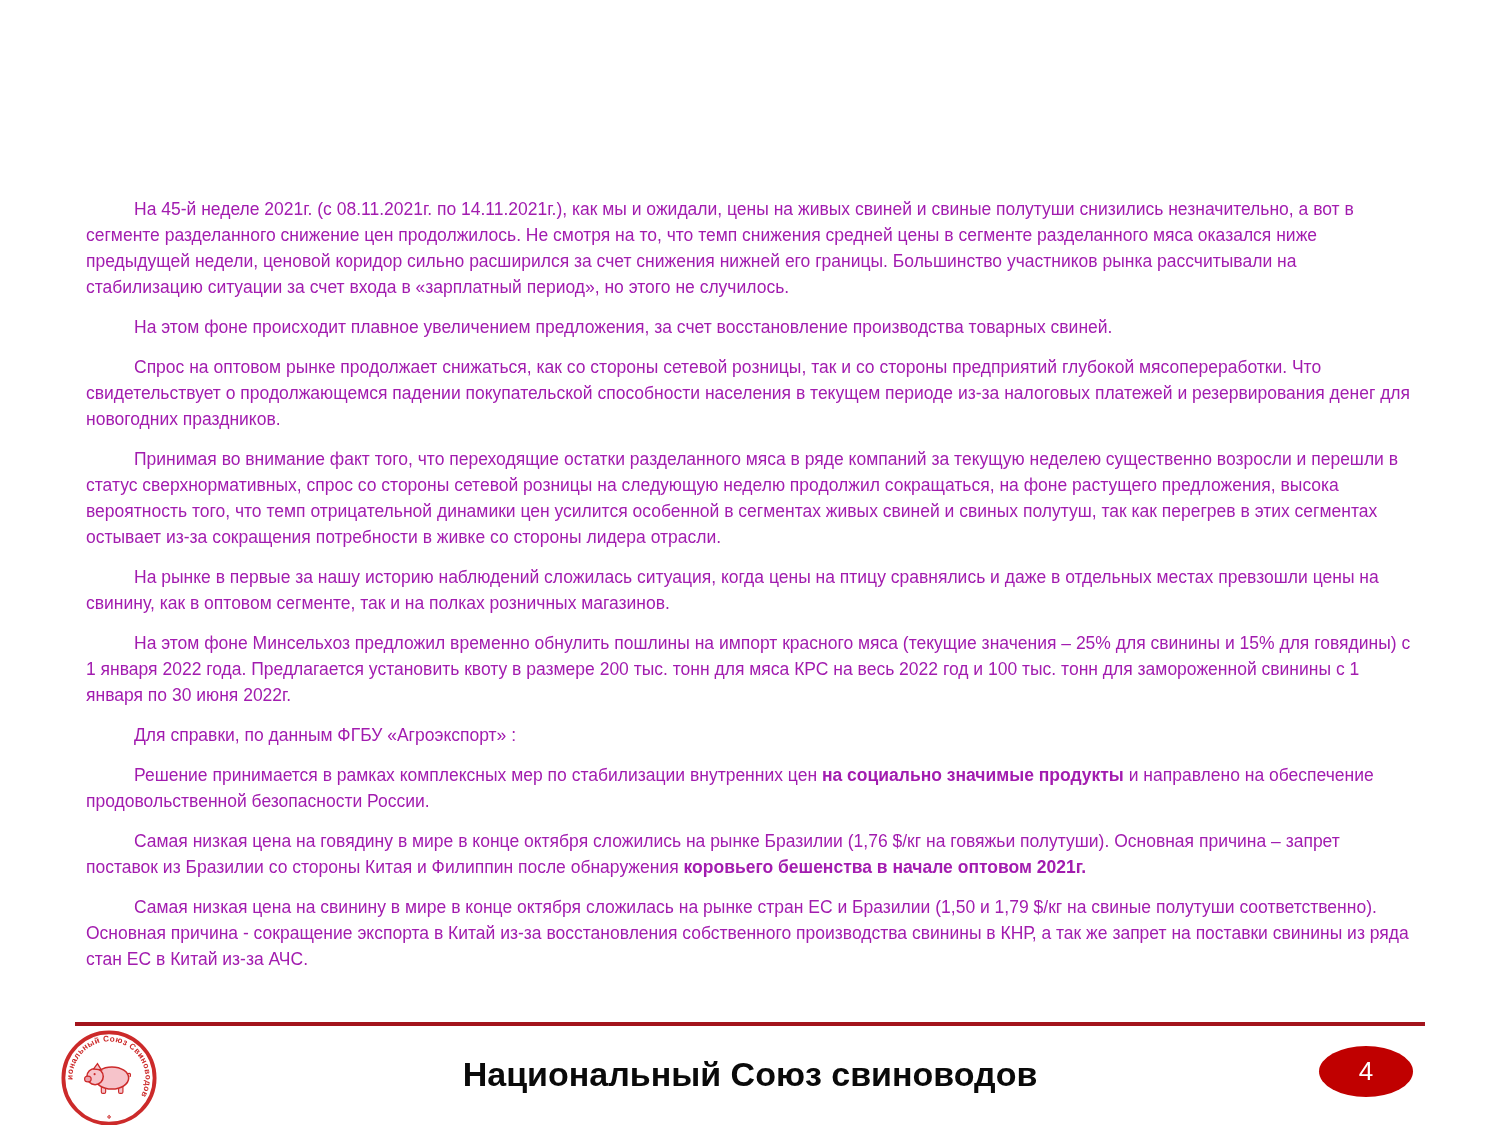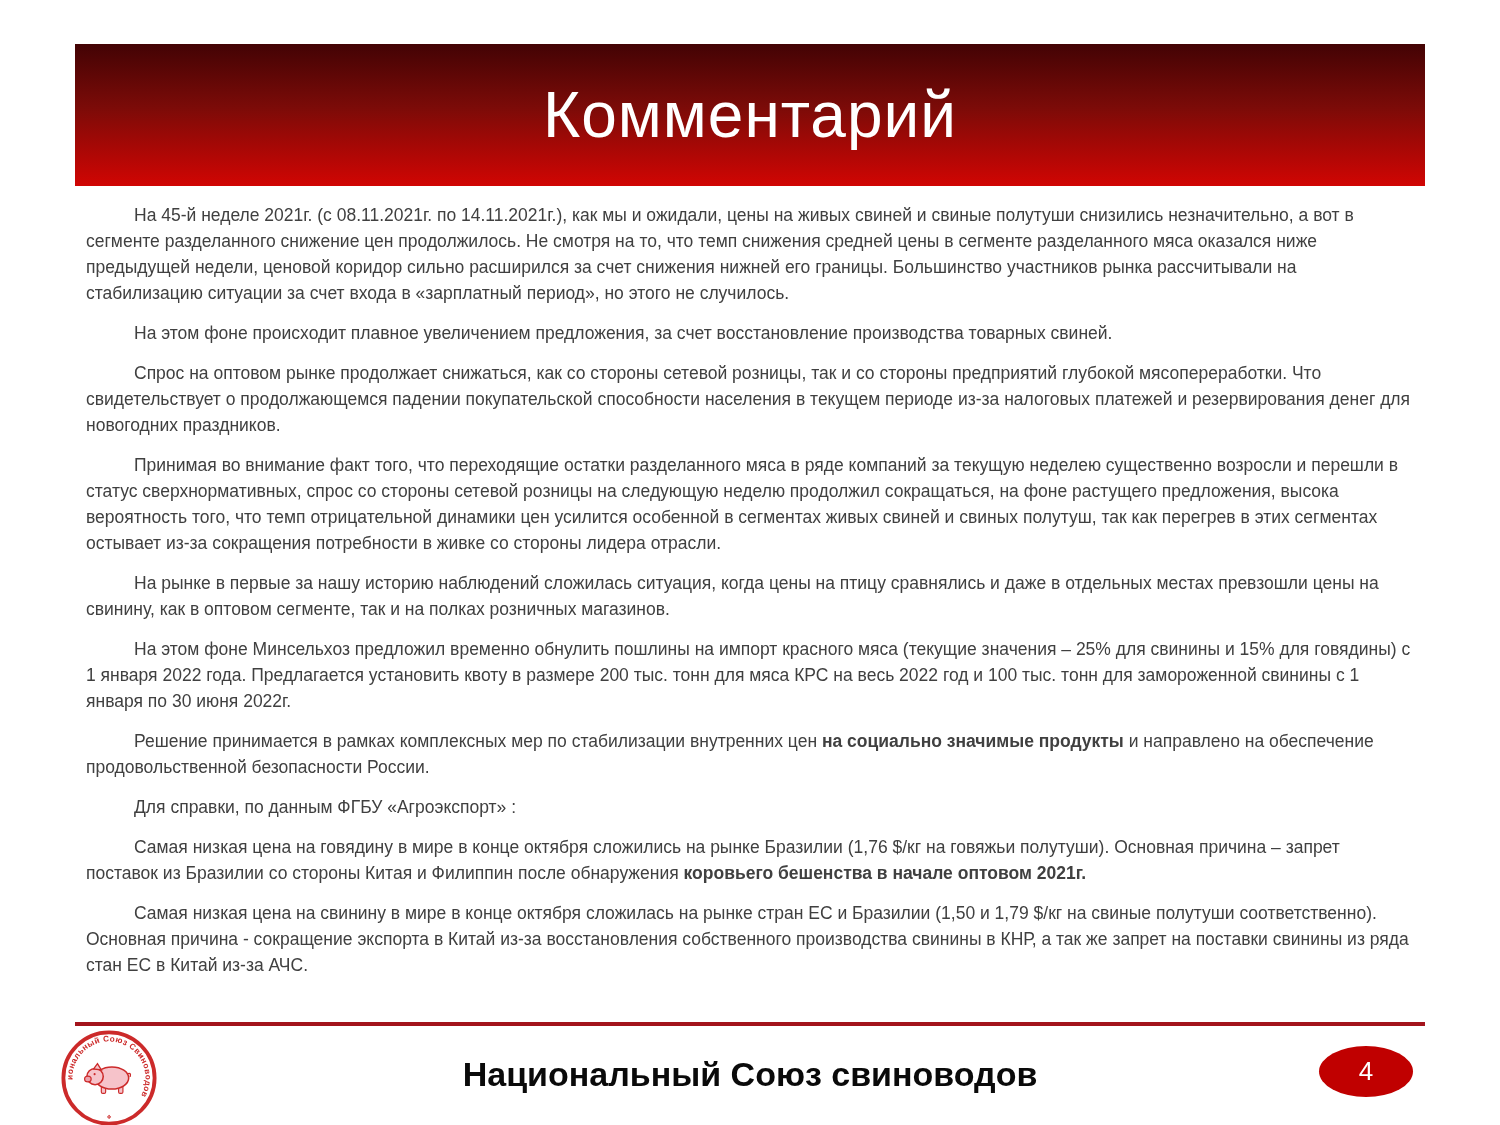--- a/index.html
+++ b/index.html
@@ -38,25 +38,25 @@
   }
 
   
   .body-text {
     position: absolute;
     left: 86px;
     top: 196px;
     width: 1330px;
   }
   .body-text p.para {
-    margin: 6px 0 14px 0;
+    margin: 0 0 14px 0;
     font-size: 17.5px;
     line-height: 26px;
     text-indent: 48px;
-    color: #404040;
+    color: #a21caf;
   }
   .body-text p.para strong {
     font-weight: 700;
   }
 
   
   .footer-line {
     position: absolute;
     left: 75px;
     top: 1022px;
@@ -97,33 +97,30 @@
     color: #ffffff;
     font-size: 26px;
     font-weight: 400;
   }
 </style>
 </head>
 <body>
 
 <div class="slide">
 
-  <div class="banner">
-    <h1>Комментарий</h1>
-  </div>
 
   <div class="body-text">
       <p class="para"><span>На 45-й неделе 2021г. (с 08.11.2021г. по 14.11.2021г.), как мы и ожидали, цены на живых свиней и свиные полутуши снизились незначительно, а вот в сегменте разделанного снижение цен продолжилось. Не смотря на то, что темп снижения средней цены в сегменте разделанного мяса оказался ниже предыдущей недели, ценовой коридор сильно расширился за счет снижения нижней его границы. Большинство участников рынка рассчитывали на стабилизацию ситуации за счет входа в «зарплатный период», но этого не случилось.</span></p>
       <p class="para"><span>На этом фоне происходит плавное увеличением предложения, за счет восстановление производства товарных свиней.</span></p>
       <p class="para"><span>Спрос на оптовом рынке продолжает снижаться, как со стороны сетевой розницы, так и со стороны предприятий глубокой мясопереработки. Что свидетельствует о продолжающемся падении покупательской способности населения в текущем периоде из-за налоговых платежей и резервирования денег для новогодних праздников.</span></p>
       <p class="para"><span>Принимая во внимание факт того, что переходящие остатки разделанного мяса в ряде компаний за текущую неделею существенно возросли и перешли в статус сверхнормативных, спрос со стороны сетевой розницы на следующую неделю продолжил сокращаться, на фоне растущего предложения, высока вероятность того, что темп отрицательной динамики цен усилится особенной в сегментах живых свиней и свиных полутуш, так как перегрев в этих сегментах остывает из-за сокращения потребности в живке со стороны лидера отрасли.</span></p>
       <p class="para"><span>На рынке в первые за нашу историю наблюдений сложилась ситуация, когда цены на птицу сравнялись и даже в отдельных местах превзошли цены на свинину, как в оптовом сегменте, так и на полках розничных магазинов.</span></p>
       <p class="para"><span>На этом фоне Минсельхоз предложил временно обнулить пошлины на импорт красного мяса (текущие значения – 25% для свинины и 15% для говядины) с 1 января 2022 года. Предлагается установить квоту в размере 200 тыс. тонн для мяса КРС на весь 2022 год и 100 тыс. тонн для замороженной свинины с 1 января по 30 июня 2022г.</span></p>
+      <p class="para"><span>Для справки, по данным ФГБУ «Агроэкспорт» :</span></p>
       <p class="para"><span>Решение принимается в рамках комплексных мер по стабилизации внутренних цен </span><strong>на социально значимые продукты</strong><span> и направлено на обеспечение продовольственной безопасности России.</span></p>
-      <p class="para"><span>Для справки, по данным ФГБУ «Агроэкспорт» :</span></p>
       <p class="para"><span>Самая низкая цена на говядину в мире в конце октября сложились на рынке Бразилии (1,76 $/кг на говяжьи полутуши). Основная причина – запрет поставок из Бразилии со стороны Китая и Филиппин после обнаружения </span><strong>коровьего бешенства в начале оптовом 2021г.</strong></p>
       <p class="para"><span>Самая низкая цена на свинину в мире в конце октября сложилась на рынке стран ЕС и Бразилии (1,50 и 1,79 $/кг на свиные полутуши соответственно). Основная причина - сокращение экспорта в Китай из-за восстановления собственного производства свинины в КНР, а так же запрет на поставки свинины из ряда стан ЕС в Китай из-за АЧС.</span></p>
     </div>
 
   <div class="footer-line"></div>
 
   <svg class="logo" viewBox="0 0 100 100">
     <circle cx="50" cy="50" r="47.5" fill="none" stroke="#cc2a2a" stroke-width="4"></circle>
     <path id="logoTextRing" d="M 50,50 m -38,0 a 38,38 0 1,1 76,0 a 38,38 0 1,1 -76,0" fill="none"></path>
     <text font-size="8.6" font-weight="700" fill="#cc2a2a" letter-spacing="0.4">

